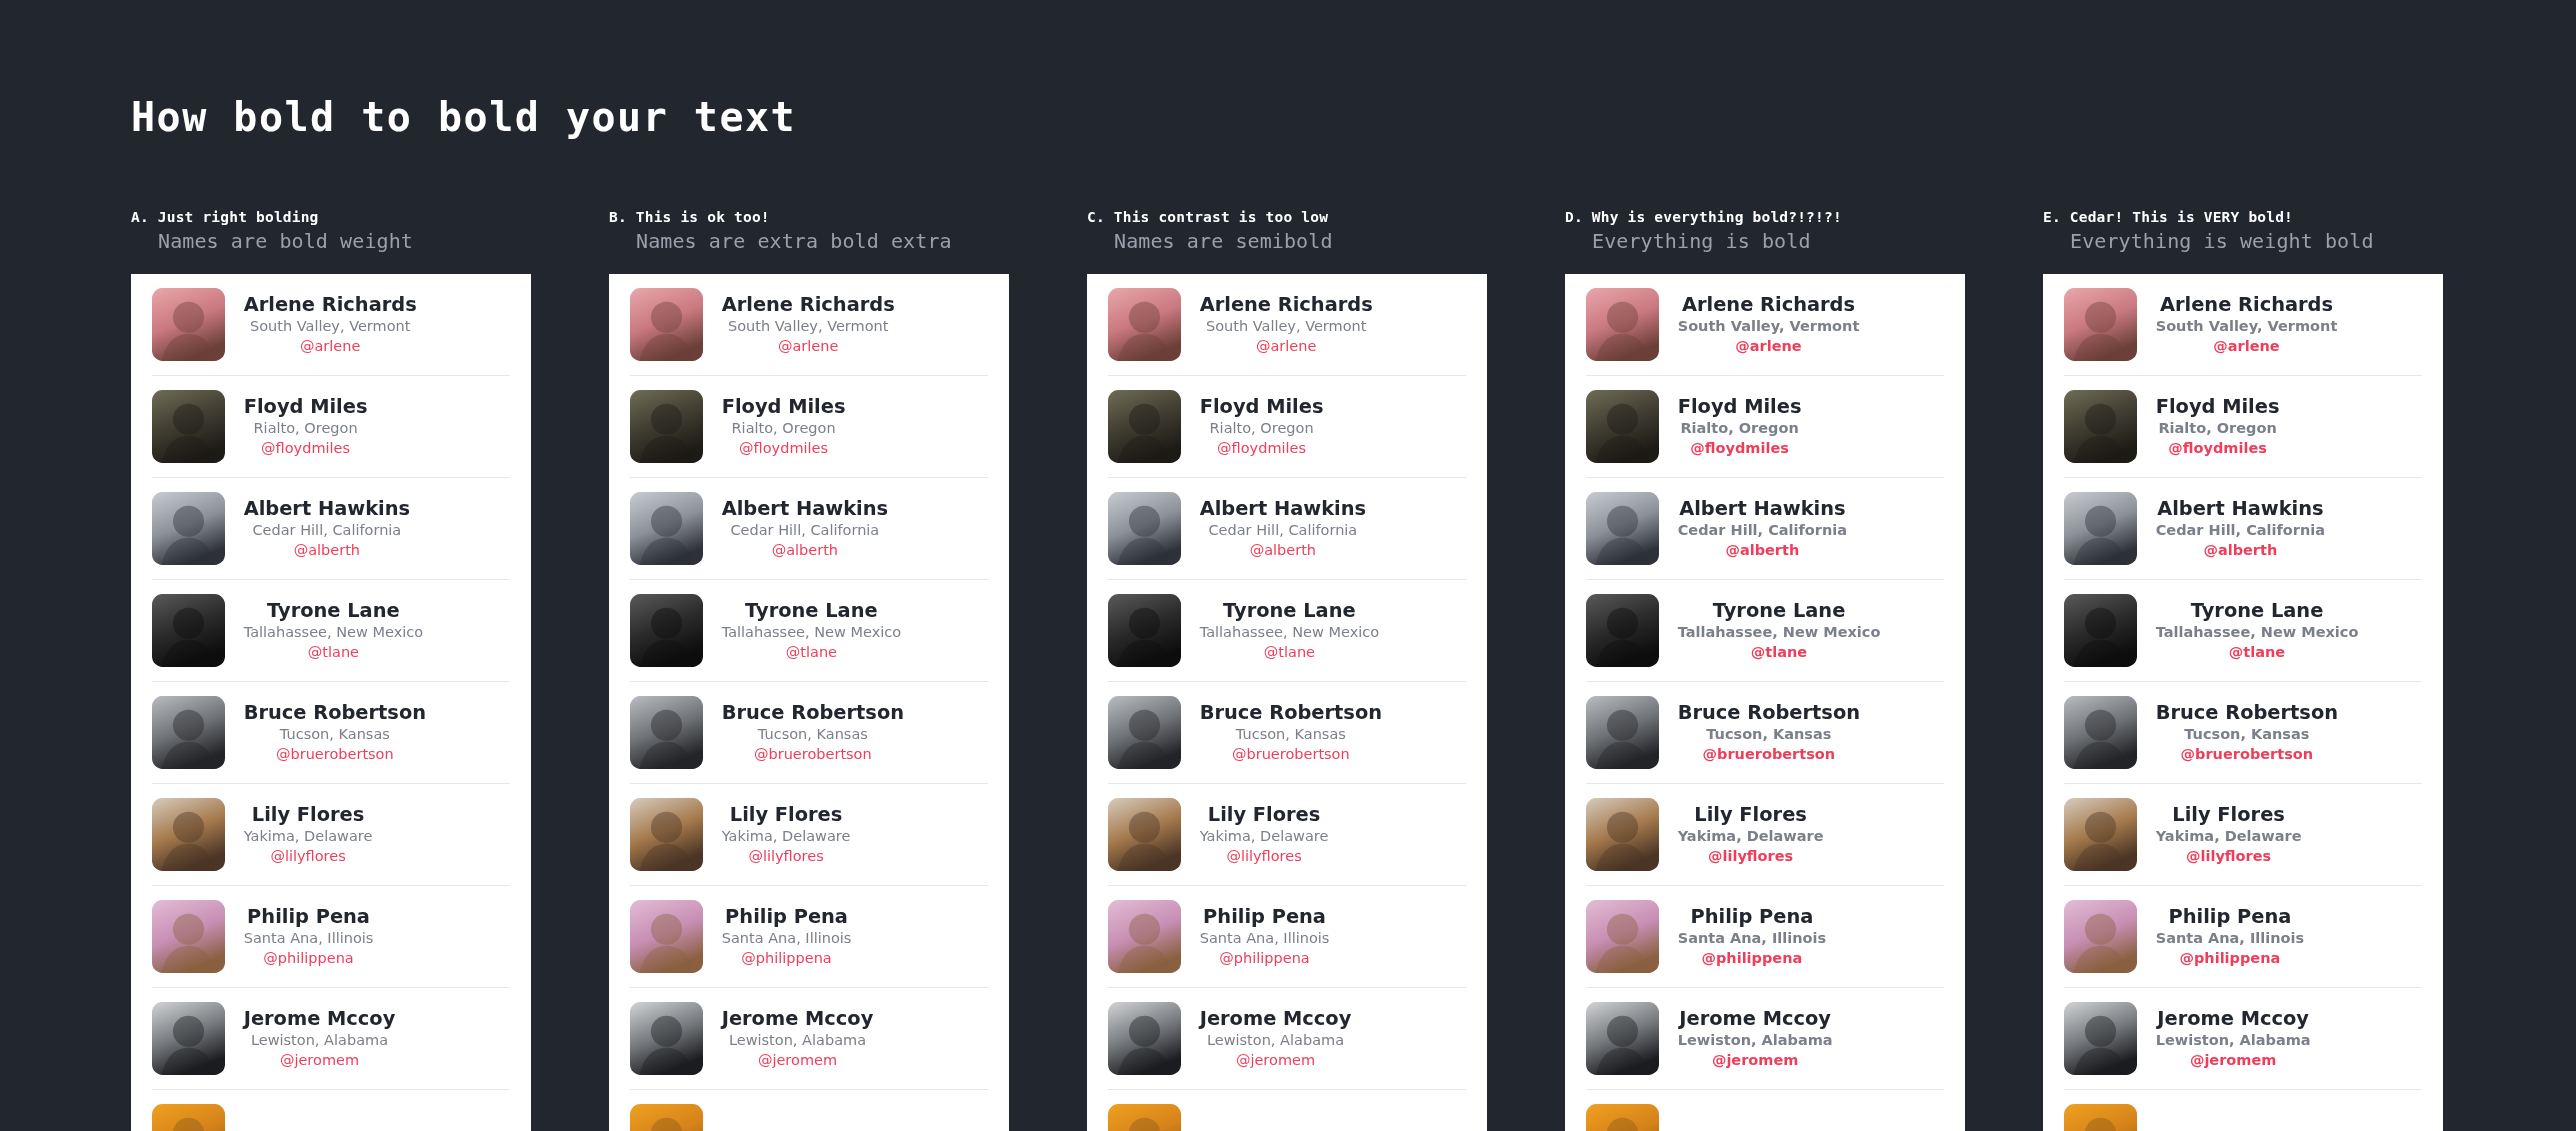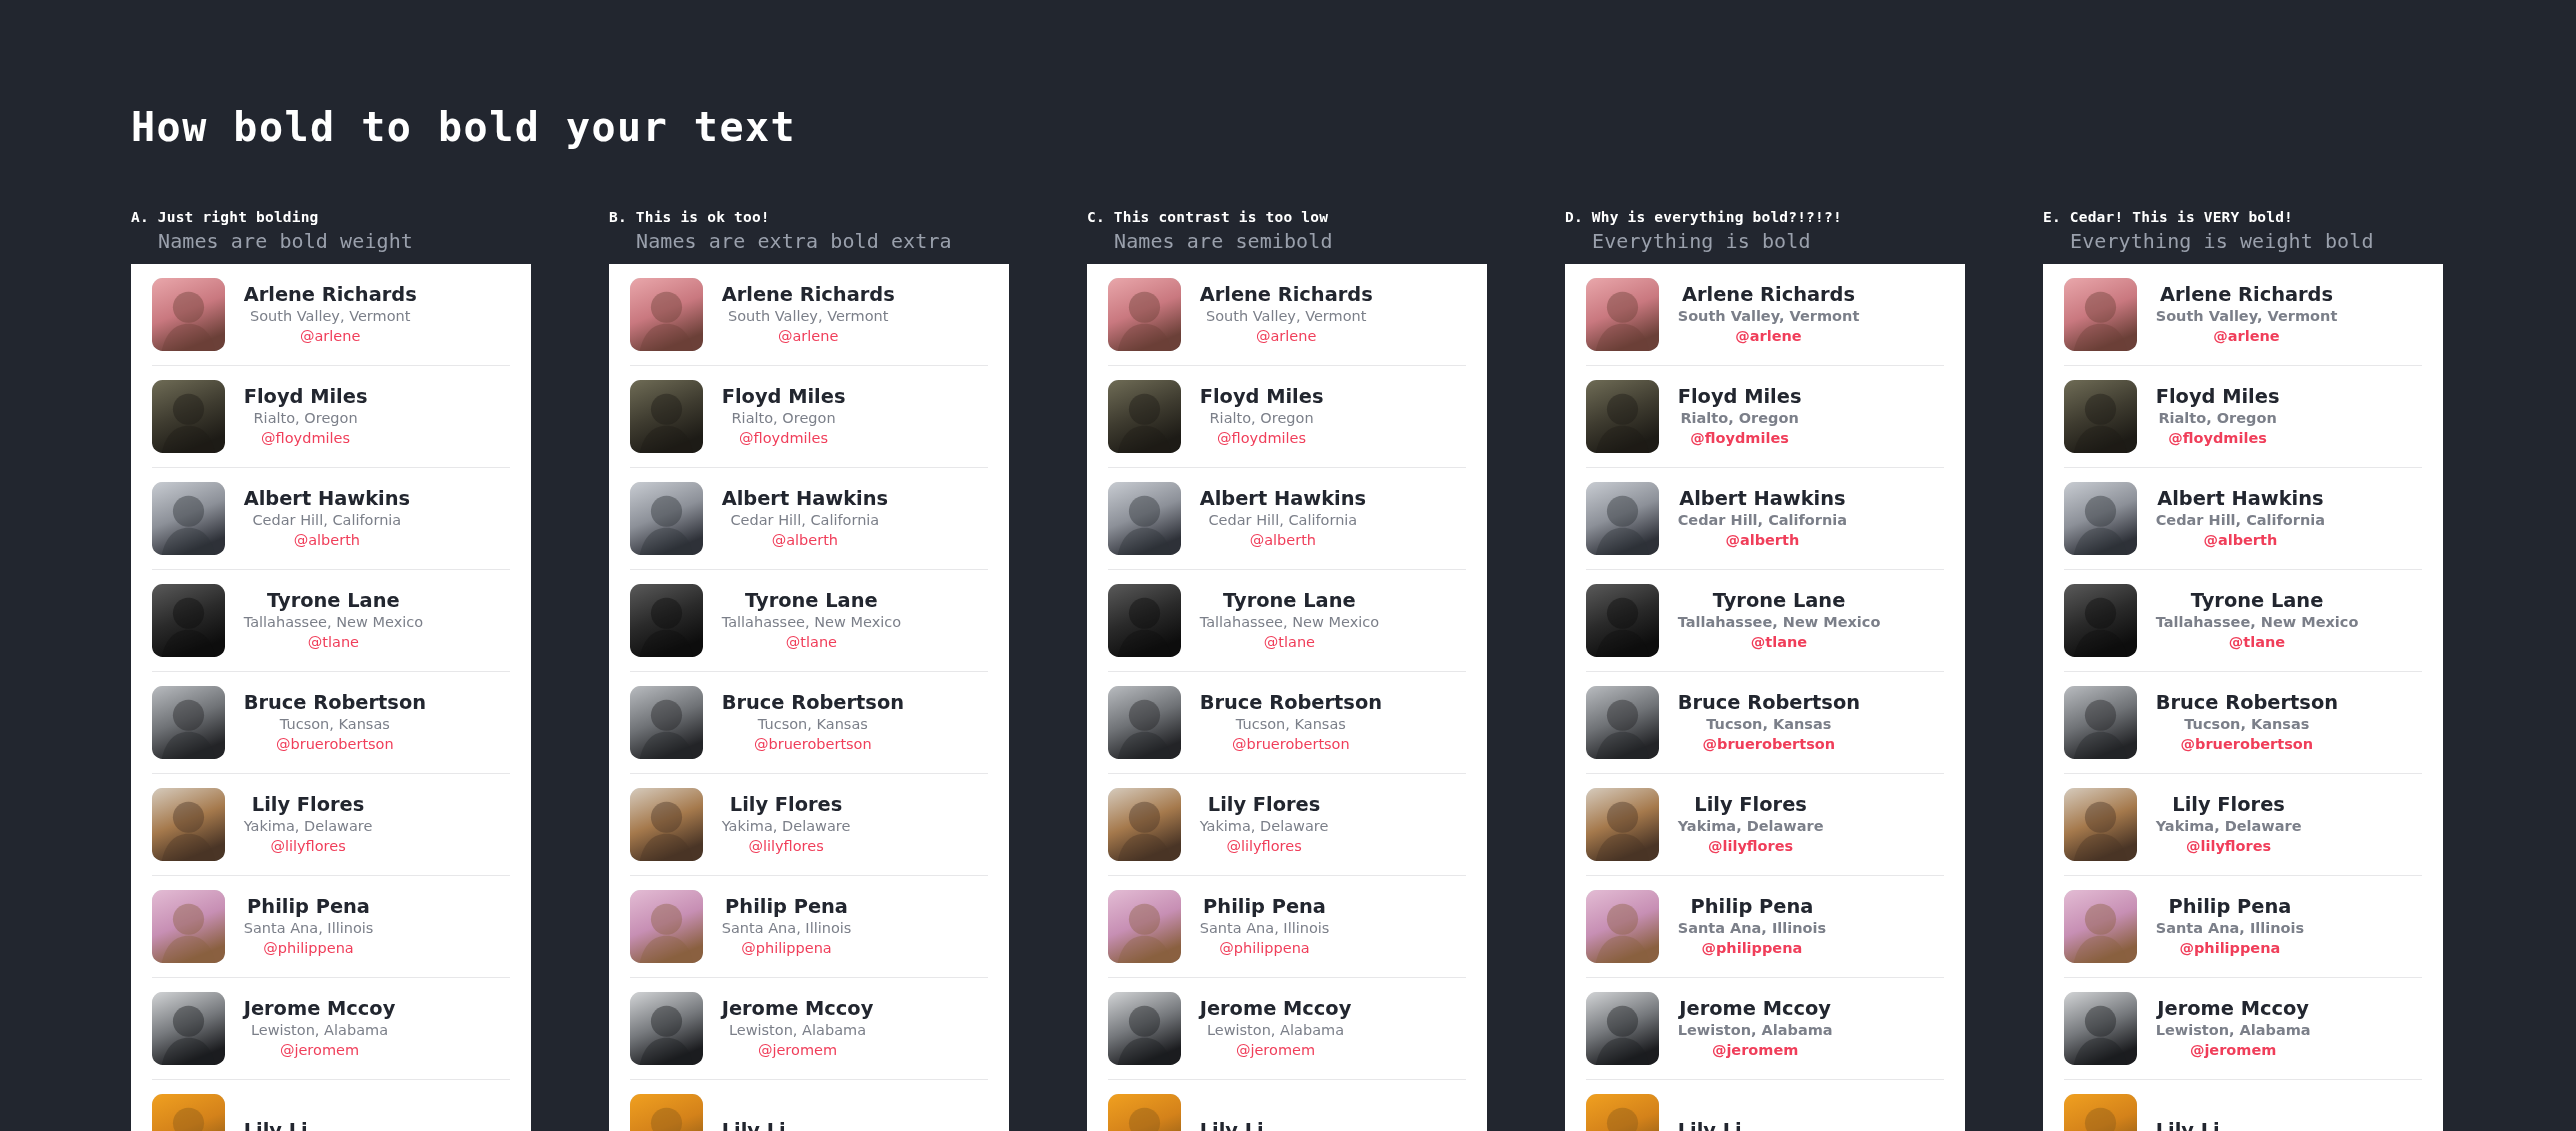--- a/index.html
+++ b/index.html
@@ -21,21 +21,21 @@
     position: relative;
     width: 2576px;
     height: 1132px;
     background: #22262f;
   }
 
   
   .page-title {
     position: absolute;
     left: 131px;
-    top: 104px;
+    top: 94px;
     font-family: "DejaVu Sans Mono", "Liberation Mono", monospace;
     font-size: 40px;
     font-weight: 700;
     color: #ffffff;
     letter-spacing: 1.5px;
     white-space: nowrap;
   }
 
   
   .columns {
@@ -46,21 +46,21 @@
     gap: 78px;
   }
 
   .column {
     width: 400px;
     display: flex;
     flex-direction: column;
   }
 
   .col-head {
-    margin-bottom: 9px;
+    margin-bottom: 19px;
     font-family: "DejaVu Sans Mono", "Liberation Mono", monospace;
   }
 
   .col-head-title {
     font-size: 14.5px;
     font-weight: 700;
     color: #ffffff;
     letter-spacing: 0.2px;
     white-space: nowrap;
     line-height: 1.35;

